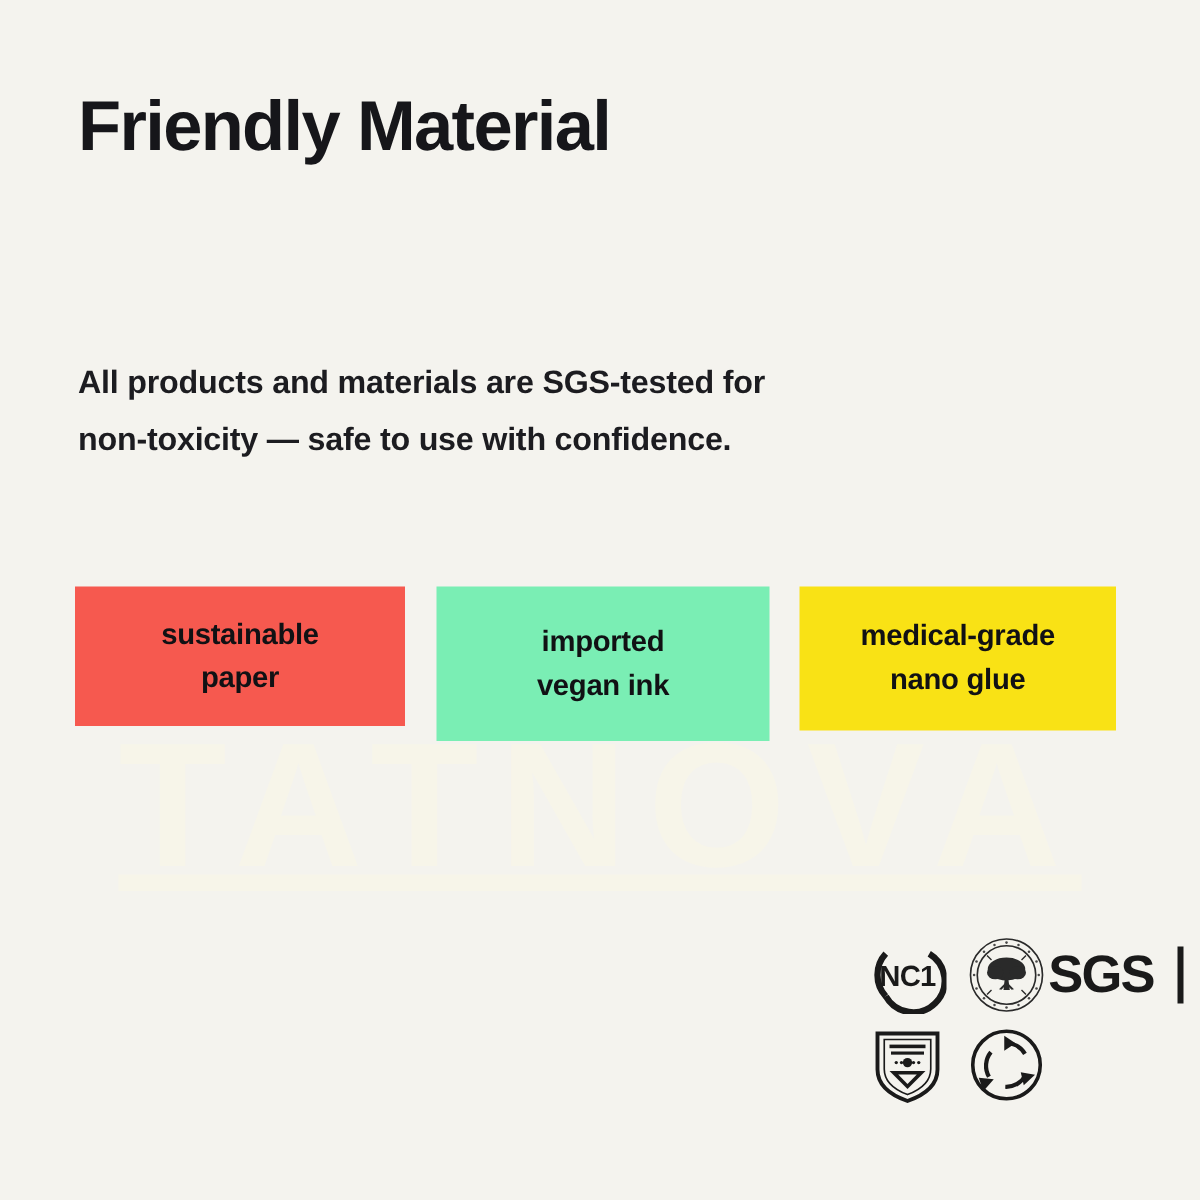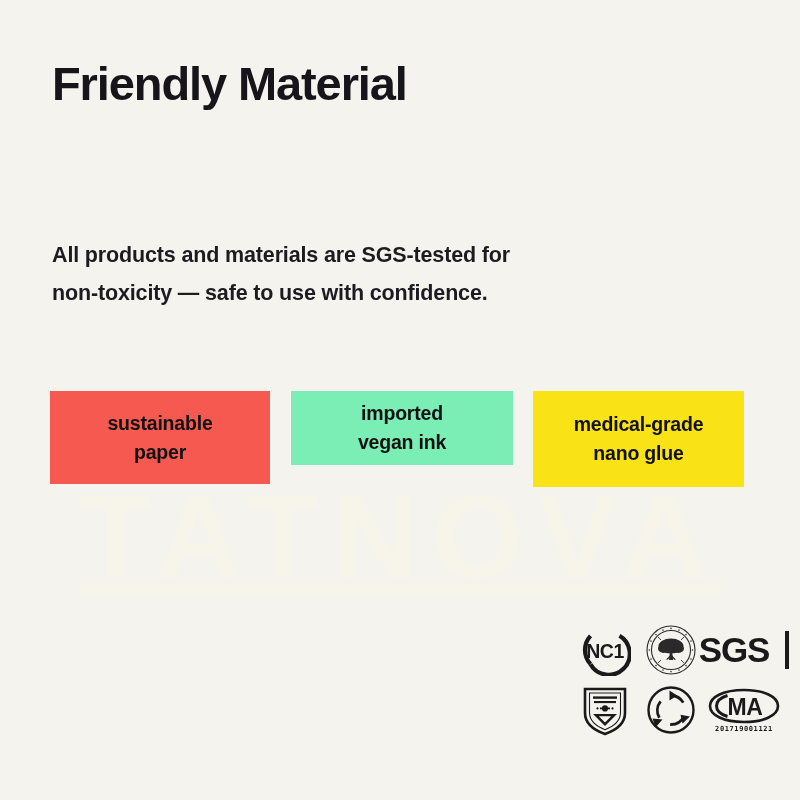--- a/index.html
+++ b/index.html
@@ -89,21 +89,21 @@
     text-align: center;
     font-size: 19.5px;
     font-weight: 700;
     line-height: 29px;
     color: #111114;
     letter-spacing: -0.2px;
     box-sizing: border-box;
     padding: 0 20px;
   }
   .tag-0 { width: 220px; height: 93px; margin-right: 21px; }
-  .tag-1 { width: 222px; height: 74px; margin-right: 20px; }
+  .tag-1 { width: 222px; height: 103px; margin-right: 20px; }
   .tag-2 { width: 211px; height: 96px; }
   .tag span { display: block; }
 
   
   .certs {
     position: absolute;
     left: 572px;
     top: 620px;
     width: 212px;
     height: 126px;
@@ -263,24 +263,16 @@
           <path d="M13.3 32.8 A14.5 14.5 0 0 1 14.6 16.4"></path>
         </g>
         <g fill="#1a1a1a">
           <path d="M23.5 5.5 L31 10.5 L23.5 15.5 Z"></path>
           <path d="M44 31.5 L36.5 38.5 L34.5 29.8 Z"></path>
           <path d="M6.5 33.5 L16.5 34.5 L9.5 42.5 Z"></path>
         </g>
       </svg>
     </div>
 
-    <div class="cert cert-cma">
-      <svg width="74" height="36" viewBox="0 0 74 36">
-        <path d="M37 2 C57 2 71 8.6 71 18 C71 27.4 57 34 37 34 C17 34 3 27.4 3 18 C3 8.6 17 2 37 2 Z" fill="none" stroke="#1a1a1a" stroke-width="2.6"></path>
-        <path d="M20.5 7.5 C13.5 9.6 9.5 13.4 9.5 18 C9.5 22.6 13.5 26.4 20.5 28.5" fill="none" stroke="#1a1a1a" stroke-width="3"></path>
-        <text x="38" y="27" font-family="'Liberation Sans', sans-serif" font-size="23" font-weight="700" text-anchor="middle" fill="#1a1a1a" letter-spacing="-0.5">MA</text>
-      </svg>
-      <span class="cma-num">201719001121</span>
-    </div>
 
   </div>
 
 </div>
 
 </body></html>

